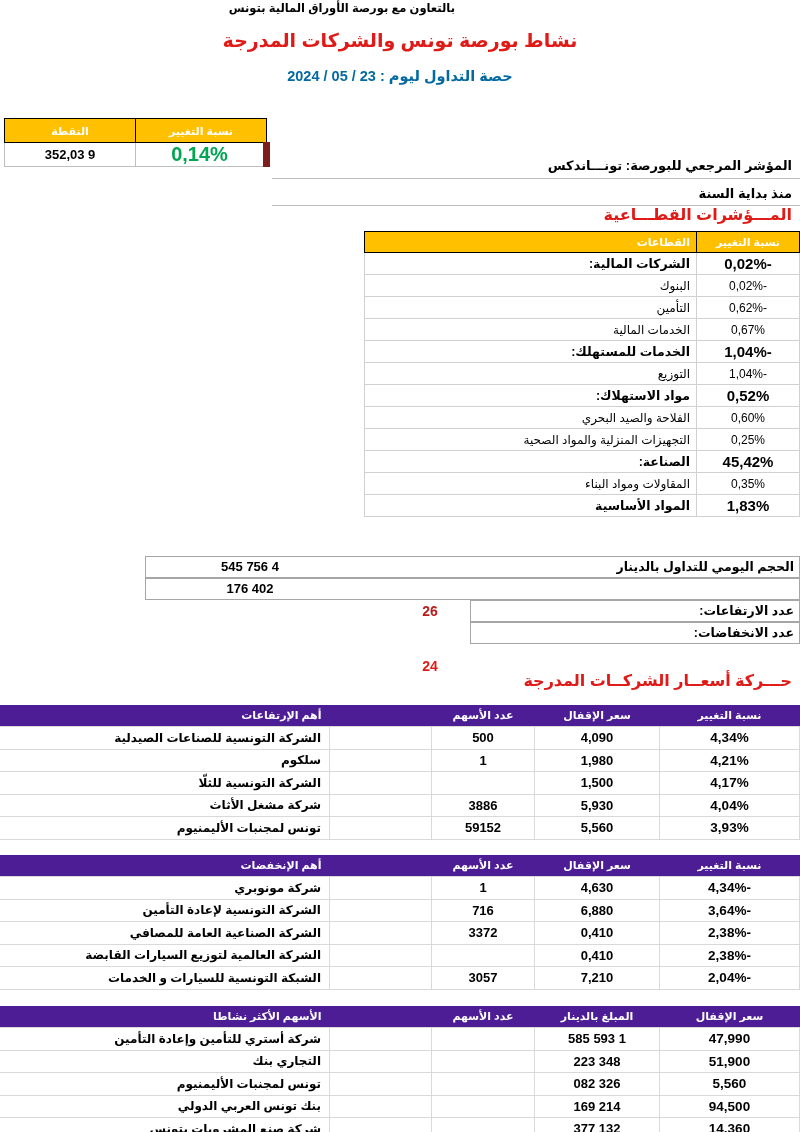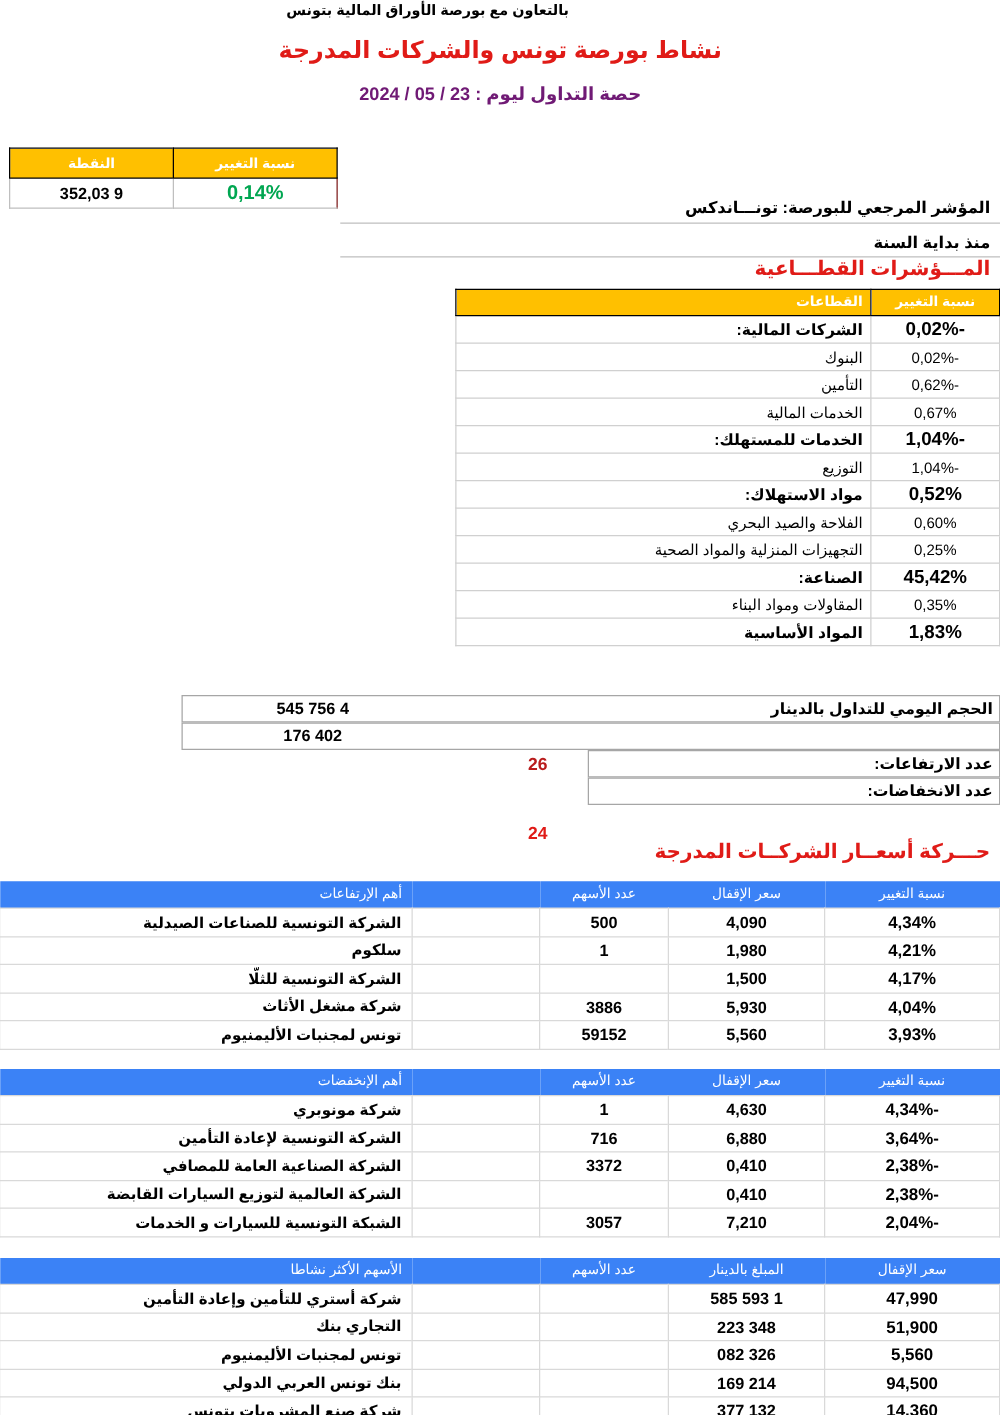--- a/index.html
+++ b/index.html
@@ -44,21 +44,21 @@
     direction: rtl;
     white-space: nowrap;
   }
   #sub-title {
     top: 68px;
     left: 0;
     width: 800px;
     text-align: center;
     font-size: 14.5px;
     font-weight: bold;
-    color: #701a75;
+    color: #0369a1;
     direction: rtl;
     white-space: nowrap;
   }
 
   .section-heading {
     font-size: 16px;
     font-weight: bold;
     color: #E01B17;
     direction: rtl;
     text-align: center;
@@ -108,25 +108,25 @@
     color: #ffffff;
     font-weight: bold;
     font-size: 11px;
     text-align: center;
     height: 22px;
     line-height: 22px;
   }
   .idx-val-pct {
     color: #00A651;
     font-weight: bold;
-    font-size: 16px;
+    font-size: 20px;
     text-align: center;
     border-left: 1px solid #BFBFBF;
     border-bottom: 1px solid #BFBFBF;
-    border-right: 1px solid #7f1d1d;
+    border-right: 7px solid #7f1d1d;
     height: 25px;
   }
   .idx-val-pts {
     color: #000000;
     font-weight: bold;
     font-size: 13px;
     text-align: center;
     border-bottom: 1px solid #BFBFBF;
     border-left: 1px solid #BFBFBF;
     height: 25px;
@@ -214,23 +214,23 @@
   .val-green { color: #b91c1c; font-size: 14px; }
   .val-red   { color: #E01B17; font-size: 14px; margin-top: 33px; }
 
   
   .mv-table {
     width: 800px;
     border-collapse: collapse;
     table-layout: fixed;
   }
   .mv-table th {
-    background: #3b82f6;
+    background: #4c1d95;
     color: #ffffff;
-    font-weight: normal;
+    font-weight: bold;
     font-size: 11px;
     height: 21px;
     line-height: 21px;
     border: none;
     direction: rtl;
   }
   .mv-table th.th-name { text-align: right; padding-right: 8px; }
   .mv-table th.th-num  { text-align: center; }
   .mv-table td {
     height: 21.5px;

